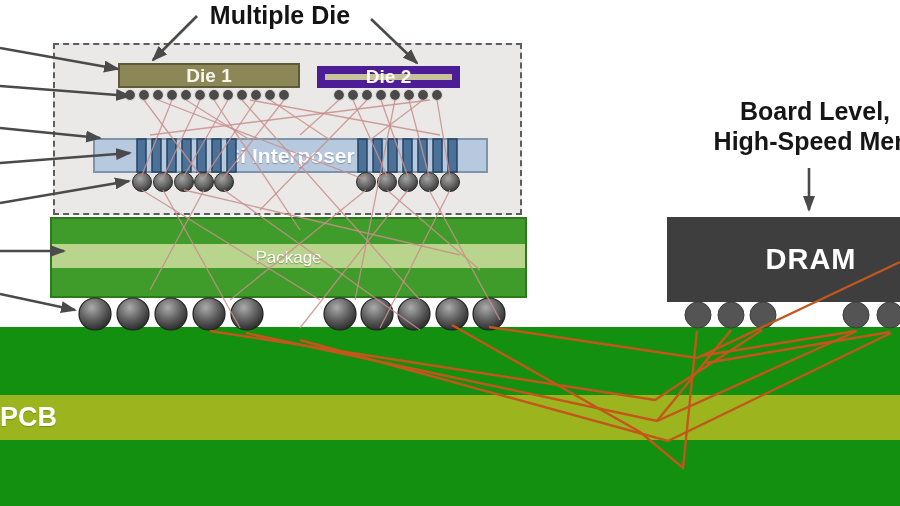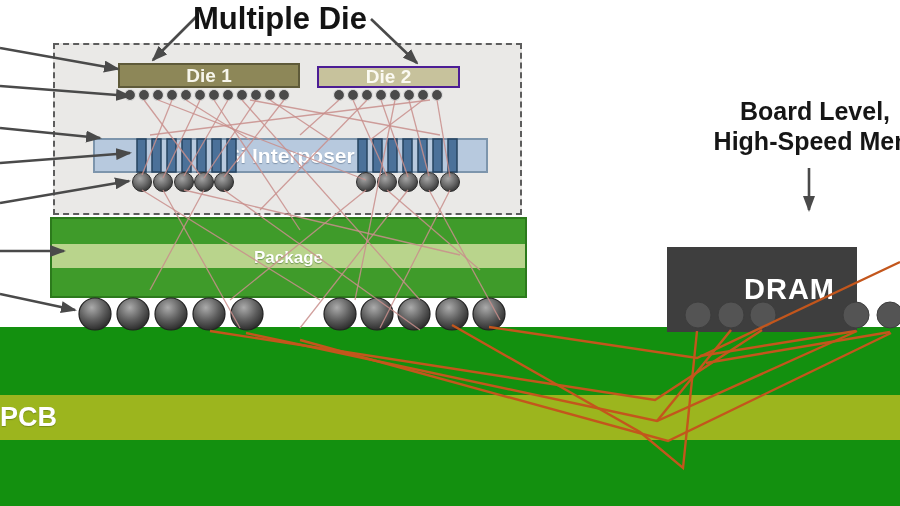--- a/index.html
+++ b/index.html
@@ -8,48 +8,48 @@
   .abs{position:absolute;box-sizing:border-box;}
 
   .module-box{left:53px;top:43px;width:469px;height:172px;
               background:var(--module-box-fill);border:2px dashed #5d5d5d;}
 
   .die{display:flex;align-items:center;justify-content:center;
        font-weight:bold;font-size:19px;}
   .die1{left:118px;top:63px;width:182px;height:25px;
         background:var(--die1-olive);border:2px solid #5e5a39;color:#f7f6ec;}
   .die2{left:317px;top:66px;width:143px;height:22px;
-        background:var(--die2-khaki);border:2px solid #4c1d95;color:#fbfaf2;}
+        background:var(--die2-khaki);border:8px solid #4c1d95;color:#fbfaf2;}
 
   .interposer{left:93px;top:138px;width:395px;height:35px;
               background:var(--interposer-blue);border:2px solid #7d95ac;
               display:flex;align-items:center;justify-content:center;
               color:#fff;font-weight:bold;font-size:21px;
               text-shadow:0 1px 1px rgba(90,110,135,.6);}
 
   .package{left:50px;top:217px;width:477px;height:81px;
            background:linear-gradient(to bottom,var(--package-dark-green) 0 25px,
                        var(--package-light-green) 25px 49px,var(--package-dark-green) 49px);
            border:2px solid #2c7a1c;
            display:flex;align-items:center;justify-content:center;
-           color:#fff;font-weight:bold;font-size:17px;
+           color:#fff;font-weight:normal;font-size:17px;
            text-shadow:0 1px 1px rgba(40,90,30,.5);}
 
   .pcb{left:0;top:327px;width:900px;height:179px;background:var(--pcb-dark-green);}
   .pcb-stripe{left:0;top:68px;width:900px;height:45px;background:var(--pcb-light-green);
               display:flex;align-items:center;
               color:#fff;font-weight:bold;font-size:27px;
               text-shadow:0 1px 1px rgba(90,110,20,.6);}
 
-  .dram{left:667px;top:217px;width:190px;height:85px;background:var(--dram-gray);
+  .dram{left:667px;top:217px;width:233px;height:85px;background:var(--dram-gray);
         display:flex;align-items:center;justify-content:center;padding-left:55px;
-        color:#fff;font-weight:bold;font-size:29px;letter-spacing:1px;margin-top:30px;}
+        color:#fff;font-weight:bold;font-size:29px;letter-spacing:1px;}
 
   .lbl-multidie{left:160px;top:1px;width:240px;text-align:center;
-                font-size:31px;font-weight:600;color:#141414;}
+                font-size:25px;font-weight:600;color:#141414;}
   .lbl-board{left:675px;top:96px;width:280px;text-align:center;
              font-size:25px;font-weight:600;color:#161616;line-height:1.2;}
 
   .overlay{position:absolute;left:0;top:0;width:900px;height:506px;pointer-events:none;}
 
   .tsv{fill:var(--tsv-blue);stroke:#26435f;stroke-width:1.5;}
   .microbump{fill:#4a4a4a;stroke:#dedede;stroke-width:1.2;}
   .sig-salmon{stroke:var(--signal-salmon);stroke-width:1.3;opacity:.85;}
   .sig-orange{stroke:var(--signal-orange);stroke-width:2.4;fill:none;}
   .arrow{stroke:var(--arrow-gray);stroke-width:2.6;}

